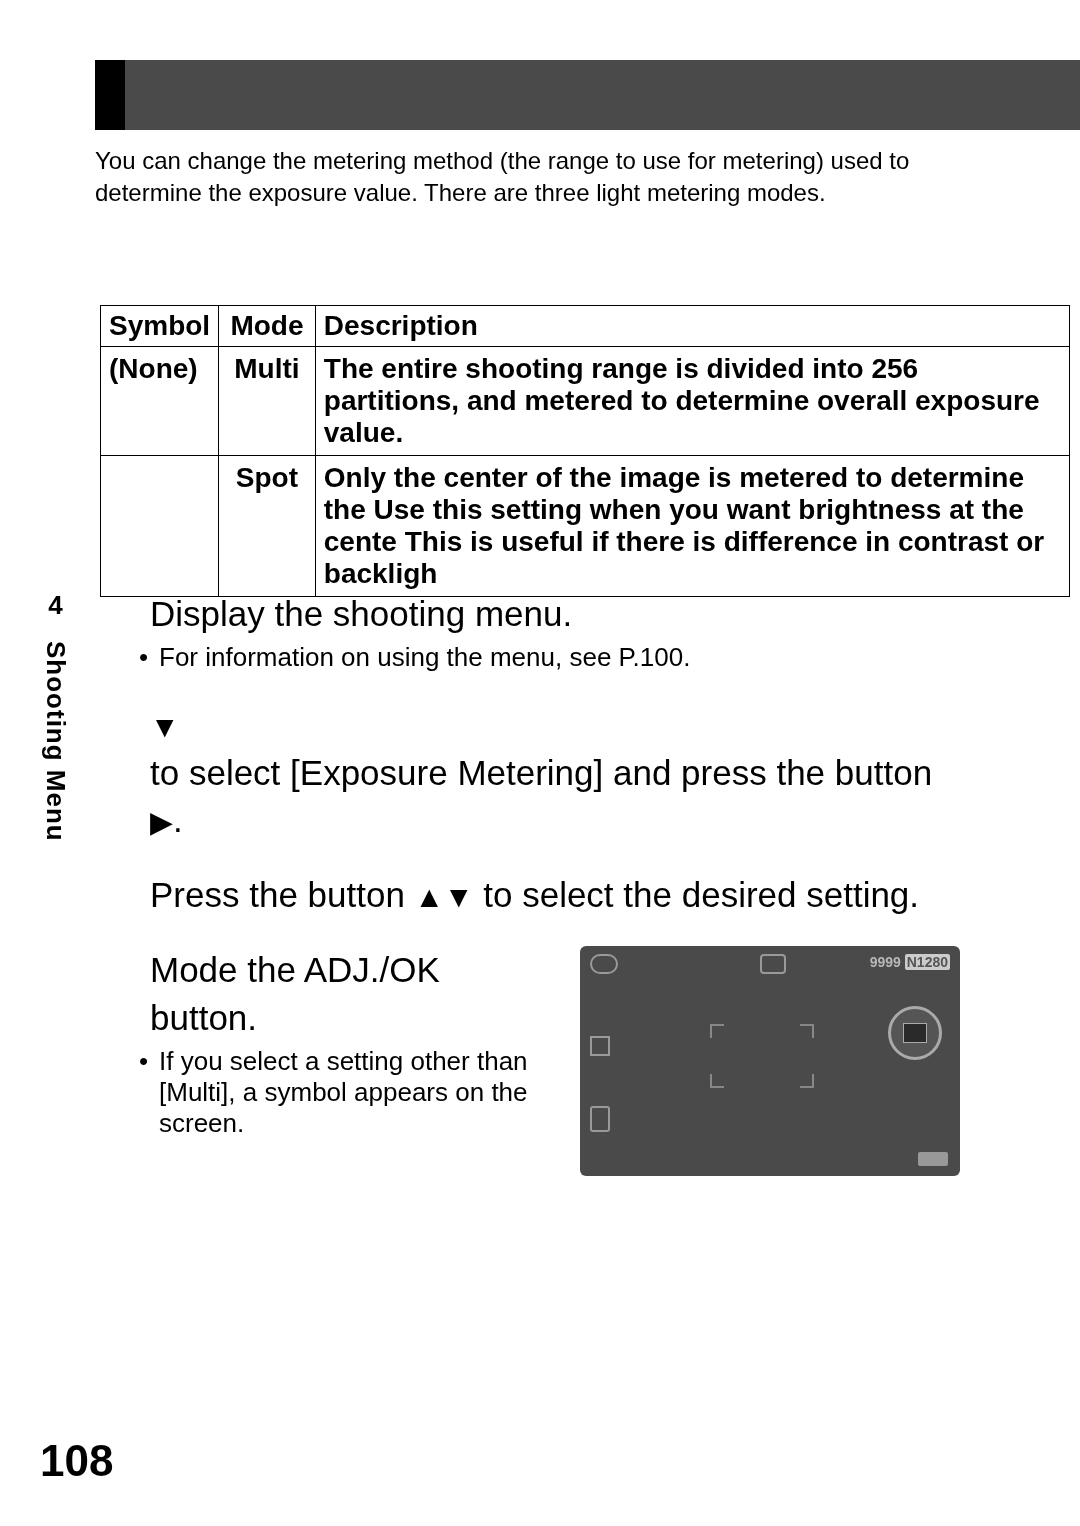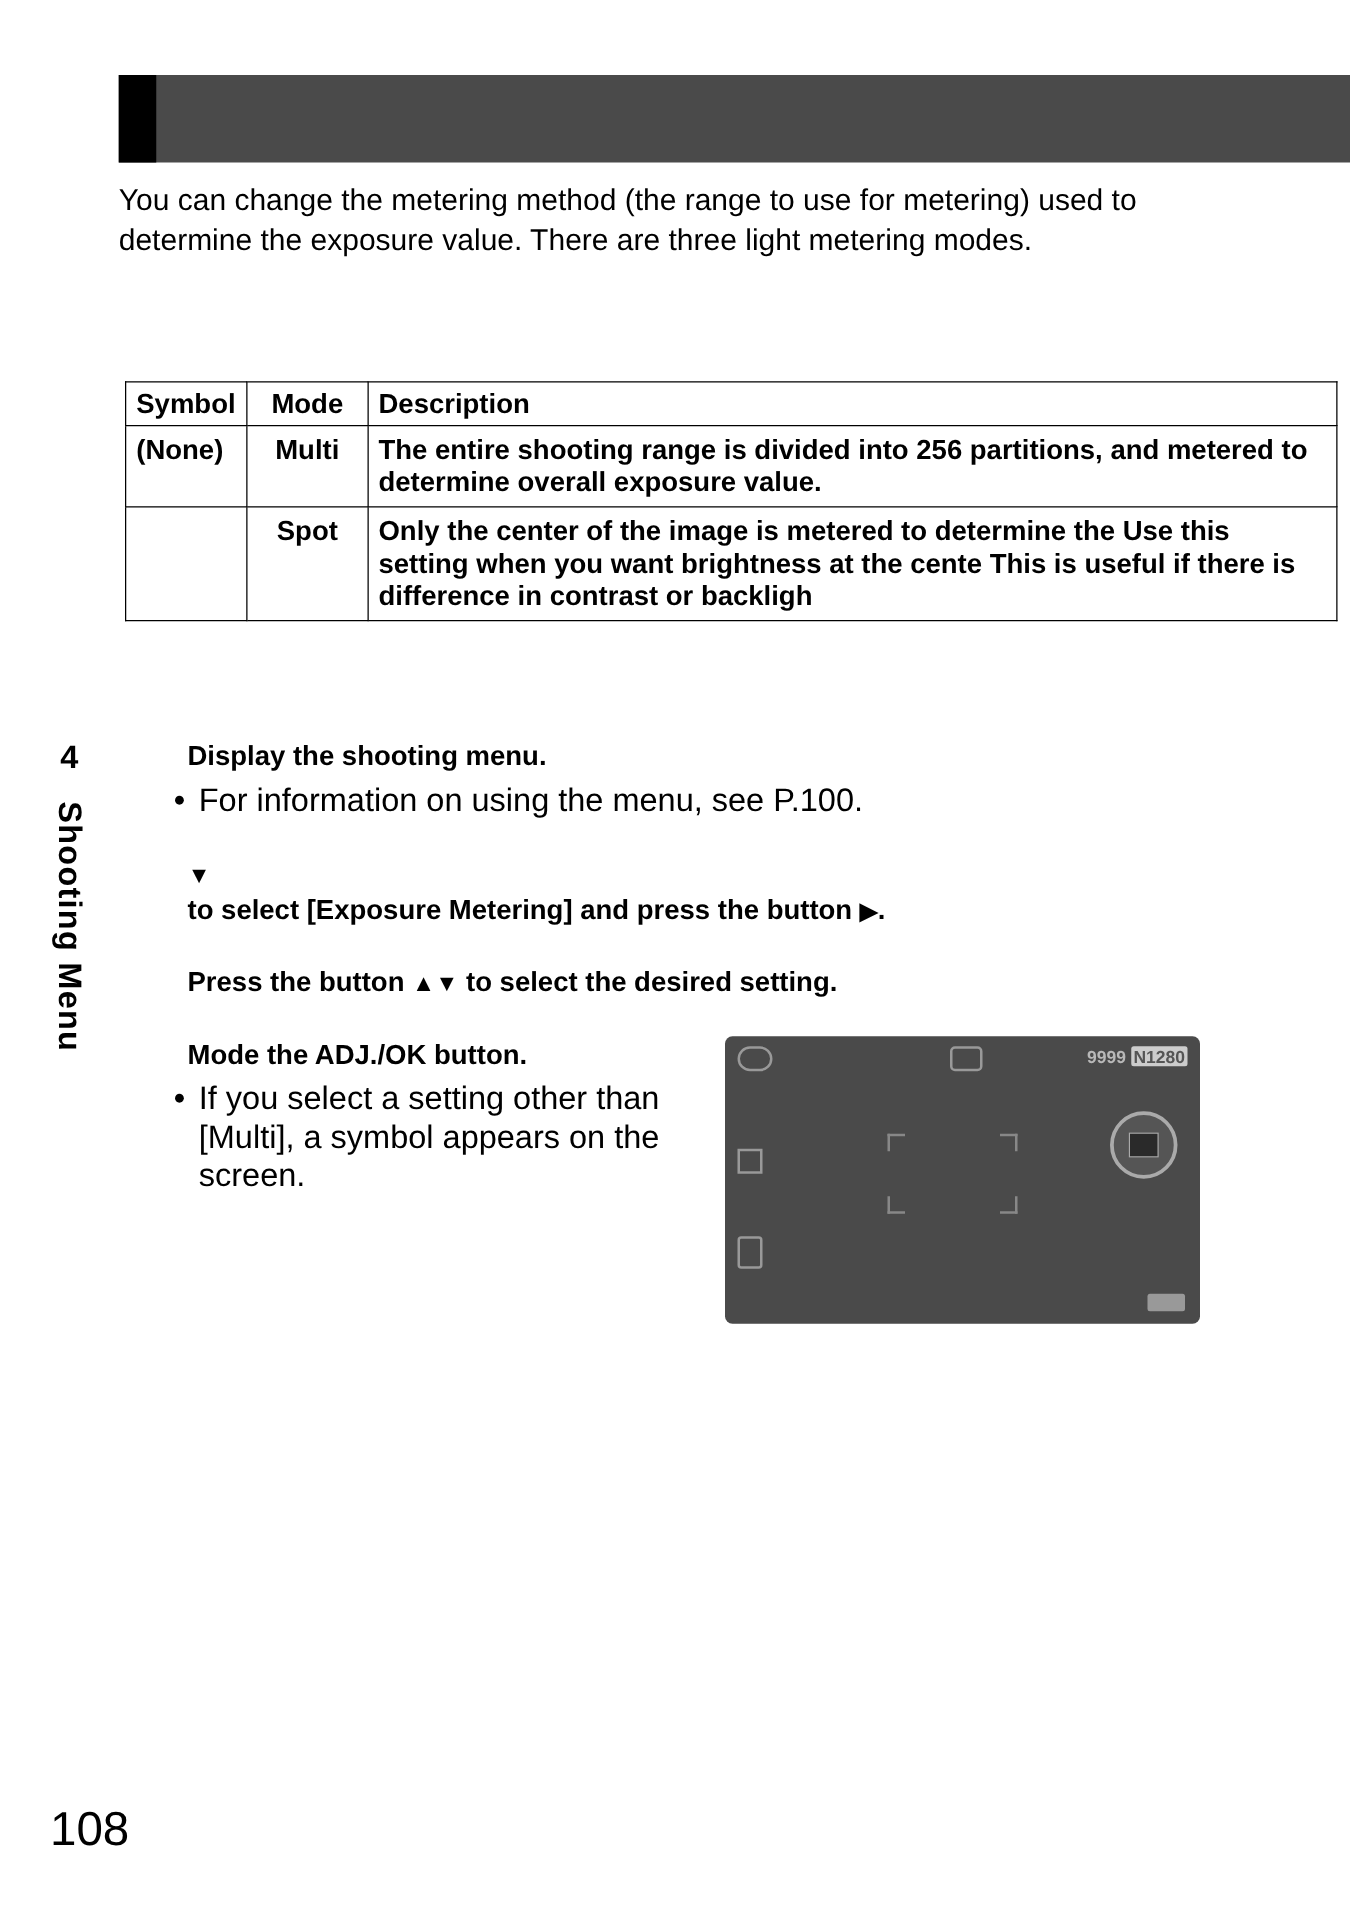--- a/index.html
+++ b/index.html
@@ -41,21 +41,21 @@
     }
     .table-wrap {
       position: absolute;
       top: 305px;
       left: 100px;
       width: 970px;
     }
     table {
       border-collapse: collapse;
       width: 100%;
-      font-size: 22px;
+      font-size: 28px;
     }
     th {
       text-align: left;
       border: 1px solid #000;
       padding: 4px 8px;
       font-weight: bold;
       background: #fff;
     }
     td {
       border: 1px solid #000;
@@ -109,22 +109,22 @@
       top: 590px;
       width: 810px;
     }
     .step-list {
       list-style: none;
     }
     .step {
       margin-bottom: 28px;
     }
     .step-title {
-      font-size: 22px;
-      font-weight: bold;
+      font-size: 35px;
+      font-weight: normal;
       line-height: 1.35;
     }
     .bullet {
       font-size: 26px;
       margin-top: 5px;
       margin-left: 9px;
       position: relative;
     }
     .bullet::before {
       content: "•";
@@ -217,22 +217,22 @@
       position: absolute;
       top: 160px; left: 10px;
       width: 20px; height: 26px;
       border: 2px solid #999;
       border-radius: 3px;
     }
     .page-num {
       position: absolute;
       bottom: 40px;
       left: 40px;
-      font-size: 38px;
-      font-weight: normal;
+      font-size: 44px;
+      font-weight: bold;
     }
     .tri-down::after { content: "▼"; font-size: 0.85em; }
     .tri-right::after { content: "▶"; font-size: 0.85em; }
     .tri-up::after { content: "▲"; font-size: 0.85em; }
   </style>
 </head>
 <body>
 
 <div class="top-banner"></div>
 <div class="black-tab"></div>

